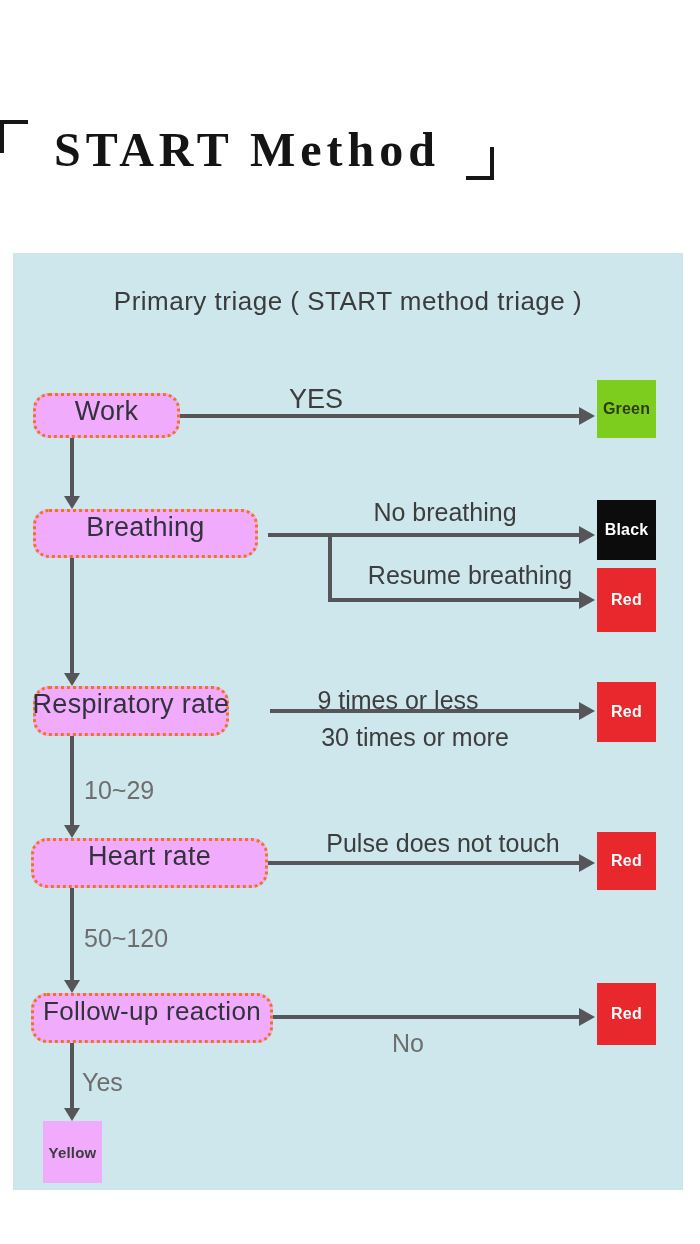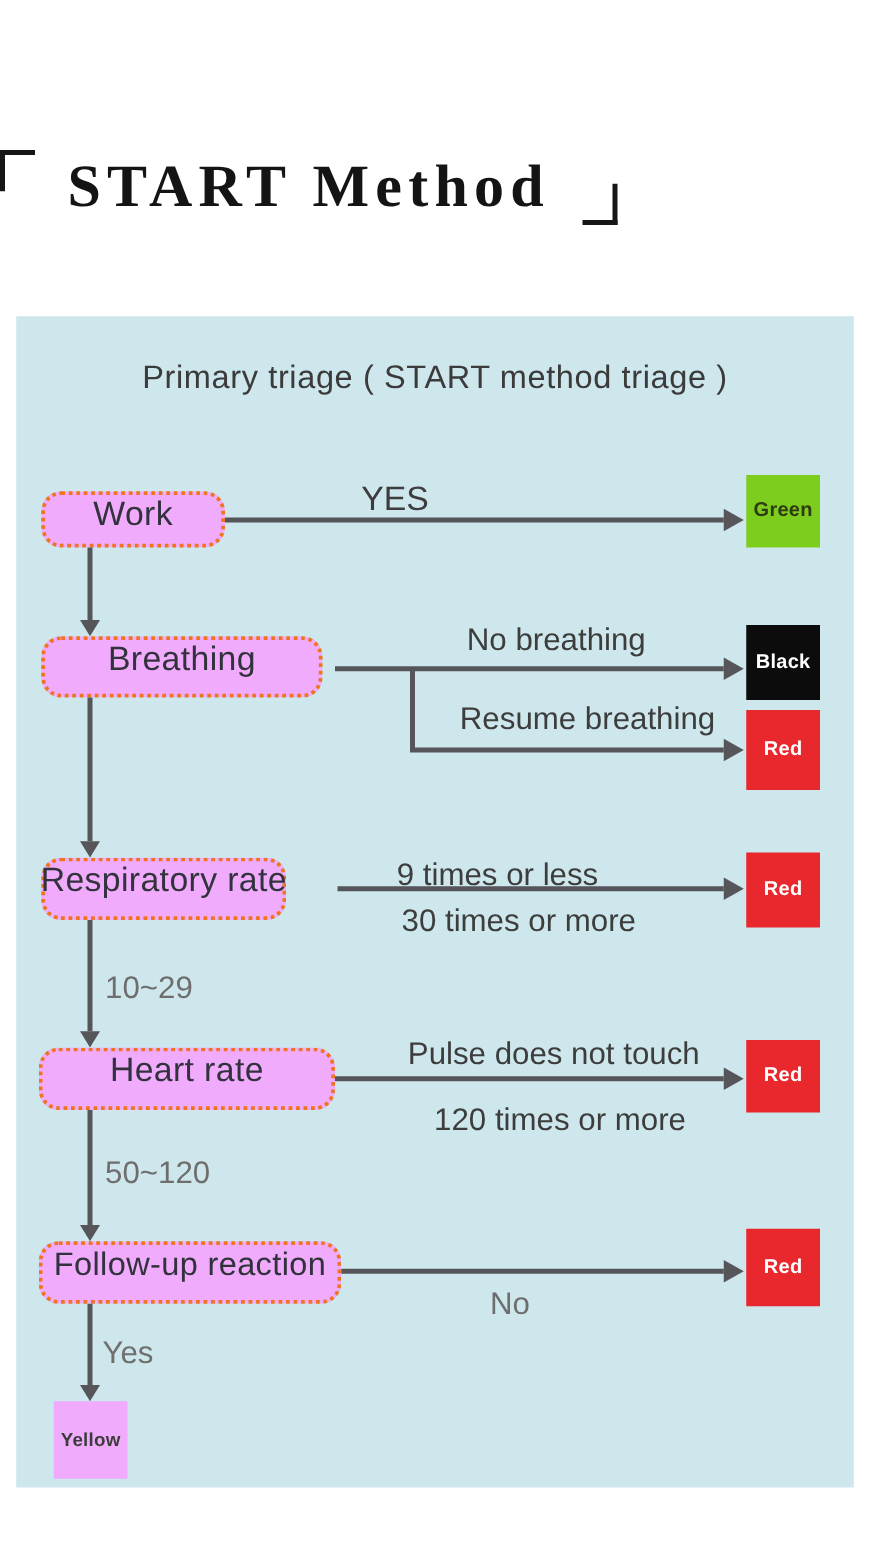--- a/index.html
+++ b/index.html
@@ -168,18 +168,17 @@
   <div class="vline" style="left:57px; top:790px; height:65px;"></div>
   <div class="head-down" style="left:51px; top:855px;"></div>
 
   <div class="elabel" id="lbl-yes">YES</div>
   <div class="elabel" id="lbl-no-breathing">No breathing</div>
   <div class="elabel" id="lbl-resume-breathing">Resume breathing</div>
   <div class="elabel" id="lbl-resp-low">9 times or less</div>
   <div class="elabel" id="lbl-resp-high">30 times or more</div>
   <div class="elabel gray" id="lbl-resp-normal">10~29</div>
   <div class="elabel" id="lbl-pulse-absent">Pulse does not touch</div>
-  <div class="elabel" id="lbl-pulse-high">120 times or more</div>
   <div class="elabel gray" id="lbl-heart-normal">50~120</div>
   <div class="elabel gray" id="lbl-follow-no">No</div>
   <div class="elabel gray" id="lbl-follow-yes">Yes</div>
 
 </div>
 
 </body></html>

